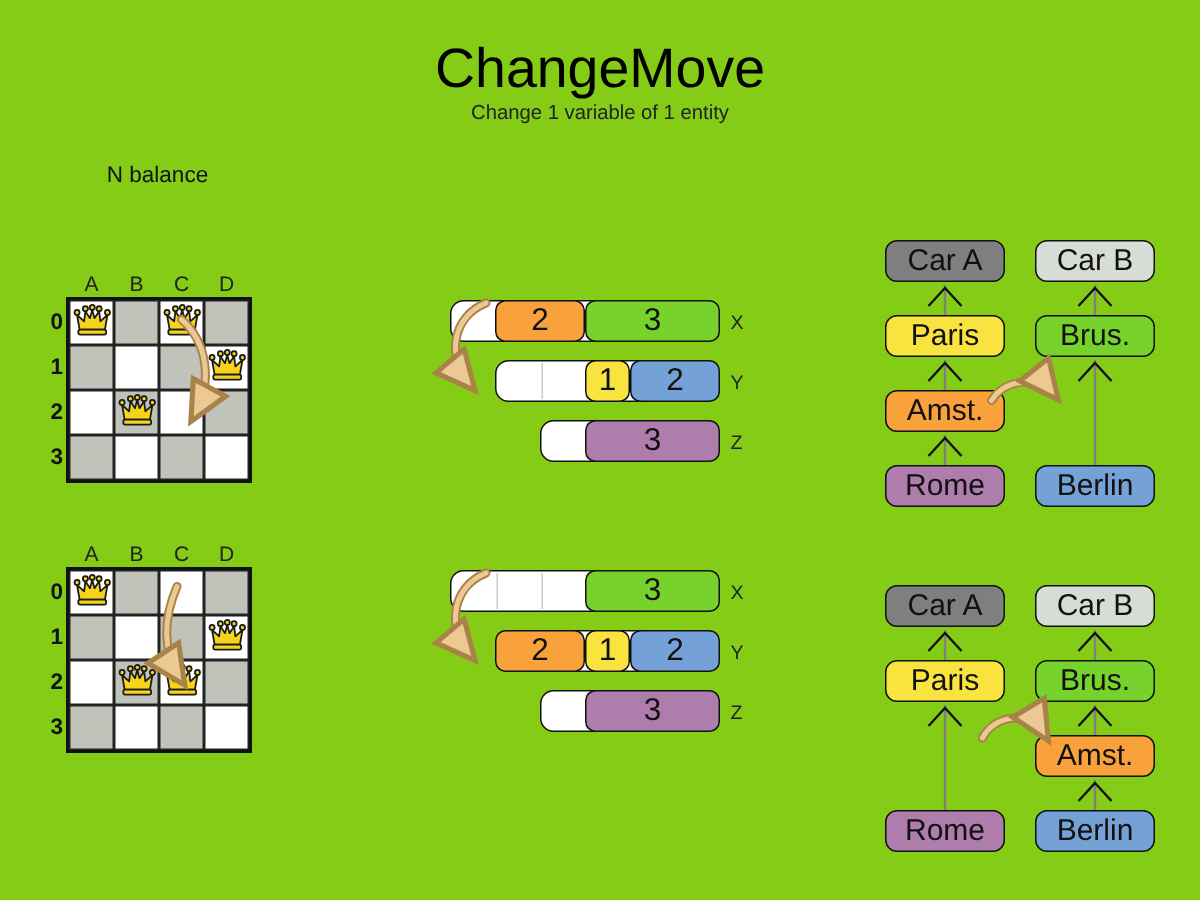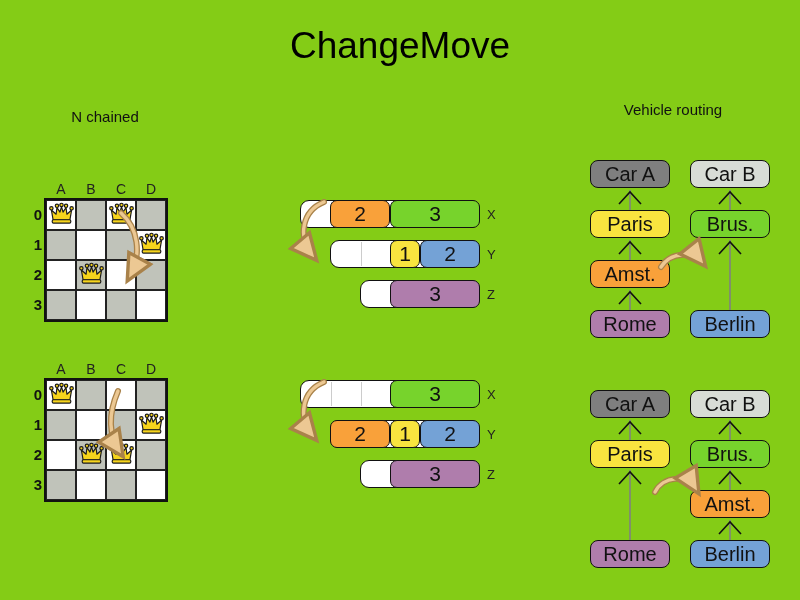--- a/index.html
+++ b/index.html
@@ -22,23 +22,23 @@
   .bar-label{font-size:13px;color:#222;}
   .vr-box{width:80px;height:28px;box-sizing:border-box;border:1.6px solid #111;border-radius:8px;display:flex;align-items:center;justify-content:center;font-size:20px;color:#111;}
   #overlay{position:absolute;left:0;top:0;z-index:10;pointer-events:none;}
 </style>
 </head>
 <body>
 
 <div id="canvas">
 
   <div class="abs title">ChangeMove</div>
-
-  <div class="abs col-header" style="left:30px;width:150px;">N chained</div>
-  <div class="abs vr-header" style="left:580px;top:101px;width:186px;">Vehicle routing</div>
+  <div class="abs subtitle">Change 1 variable of 1 entity</div>
+
+  <div class="abs col-header" style="left:30px;width:150px;">N balance</div>
 
   <div class="abs col-letter" style="left: 46px; top: 181px; width: 30px;">A</div>
     <div class="abs col-letter" style="left: 76px; top: 181px; width: 30px;">B</div>
     <div class="abs col-letter" style="left: 106px; top: 181px; width: 30px;">C</div>
     <div class="abs col-letter" style="left: 136px; top: 181px; width: 30px;">D</div>
     <div class="abs row-num" style="left: 24px; top: 206px; width: 18px;">0</div>
     <div class="abs row-num" style="left: 24px; top: 236px; width: 18px;">1</div>
     <div class="abs row-num" style="left: 24px; top: 266px; width: 18px;">2</div>
     <div class="abs row-num" style="left: 24px; top: 296px; width: 18px;">3</div>
     <div class="abs board-frame" style="left: 44px; top: 198px; width: 124px; height: 124px;"></div>

